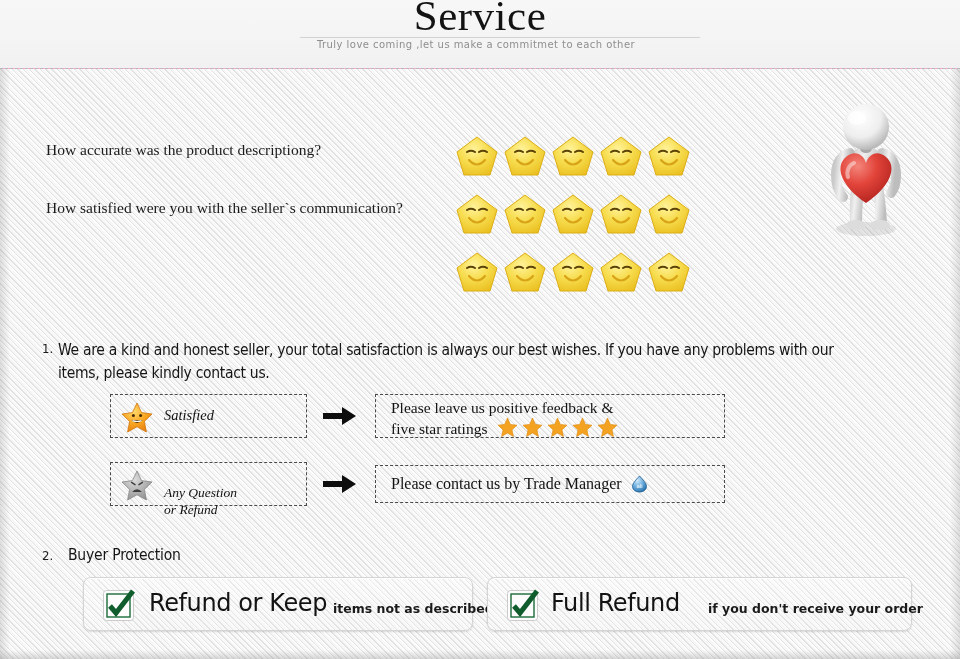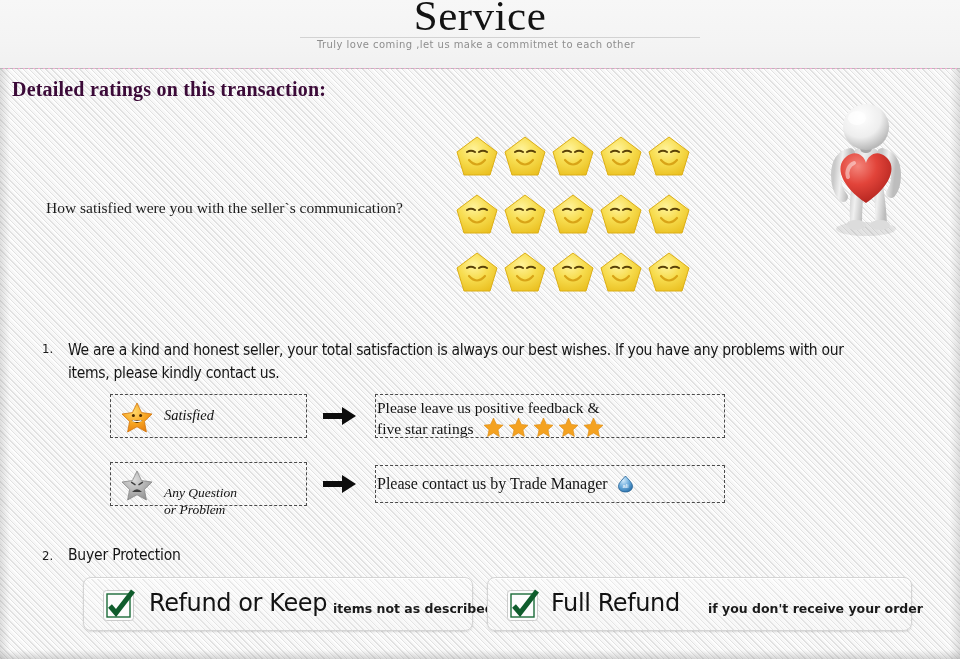--- a/index.html
+++ b/index.html
@@ -149,21 +149,21 @@
     width: 830px;
   }
   .list-num {
     position: absolute;
     left: 0; top: 2px;
     font-family: "DejaVu Sans Condensed", "DejaVu Sans", sans-serif;
     font-size: 13px;
     color: #1a1a1a;
   }
   #item1-text {
-    margin-left: 26px;
+    margin-left: 16px;
     font-family: "DejaVu Sans Condensed", "DejaVu Sans", sans-serif;
     font-size: 15.5px;
     line-height: 23px;
     color: #151515;
     letter-spacing: -0.3px;
   }
 
   #item2 {
     position: absolute;
     left: 42px; top: 477px;
@@ -217,21 +217,21 @@
     white-space: nowrap;
   }
   #satisfied-label { top: 12px; }
   #anyq-label {
     top: 21px;
     line-height: 17px;
     font-size: 13.5px;
   }
   .flow-right-text {
     position: absolute;
-    left: 1px; top: 3px;
+    left: 15px; top: 3px;
     font-family: "Liberation Serif", serif;
     font-size: 15.5px;
     line-height: 19px;
     color: #121212;
   }
   #tm-right-text {
     top: 8px;
     font-size: 16px;
   }
   #five-stars-inline {
@@ -311,23 +311,23 @@
 
   <div id="header-band">
     <div id="page-title">Service</div>
     <div id="title-rule"></div>
     <div id="page-subtitle">Truly love coming ,let us make a commitmet to each other</div>
   </div>
   <div id="header-divider"></div>
 
   <div id="body-area">
 
-    <div id="ratings-heading">Detailed ratings on this transaction:</div>
 
     <div class="rating-row r0">
+      <div class="rating-question">How accurate was the product descriptiong?</div>
       <div class="rating-stars">
         <span class="star-smile">
           <svg viewBox="0 0 44 42" width="44" height="42">
             <defs>
               <radialGradient id="sg1" cx="42%" cy="32%" r="78%">
                 <stop offset="0%" stop-color="#fff39a"></stop>
                   <stop offset="48%" stop-color="#f7dc4e"></stop>
                 <stop offset="100%" stop-color="#e9bd1c"></stop>
               </radialGradient>
             </defs>
@@ -581,21 +581,21 @@
               </radialGradient>
             </defs>
             <polygon points="16,1 20.6,10.6 31,12 23.4,19.4 25.4,30 16,24.8 6.6,30 8.6,19.4 1,12 11.4,10.6" fill="url(#gg1)" stroke="#868686" stroke-width="0.8"></polygon>
             <path d="M10.6 12.4 l3.4 2.2" stroke="#3f3f3f" stroke-width="1.5" stroke-linecap="round"></path>
             <path d="M21.4 12.4 l-3.4 2.2" stroke="#3f3f3f" stroke-width="1.5" stroke-linecap="round"></path>
             <path d="M11 22 q5 -5.5 10 0 z" fill="#3f3f3f"></path>
           </svg>
         </span>
         <span id="anyq-label" class="flow-left-label">
           <span>Any Question</span><br>
-          <span>or Problem</span>
+          <span>or Refund</span>
         </span>
       </div>
       <span class="flow-arrow">
         <svg viewBox="0 0 36 24" width="36" height="24">
           <path d="M1 9 L20 9 L20 3 L34 12 L20 21 L20 15 L1 15 Z" fill="#0d0d0d"></path>
         </svg>
       </span>
       <div class="flow-right-box">
         <div id="tm-right-text" class="flow-right-text">
           <span>Please contact us by Trade Manager</span>

